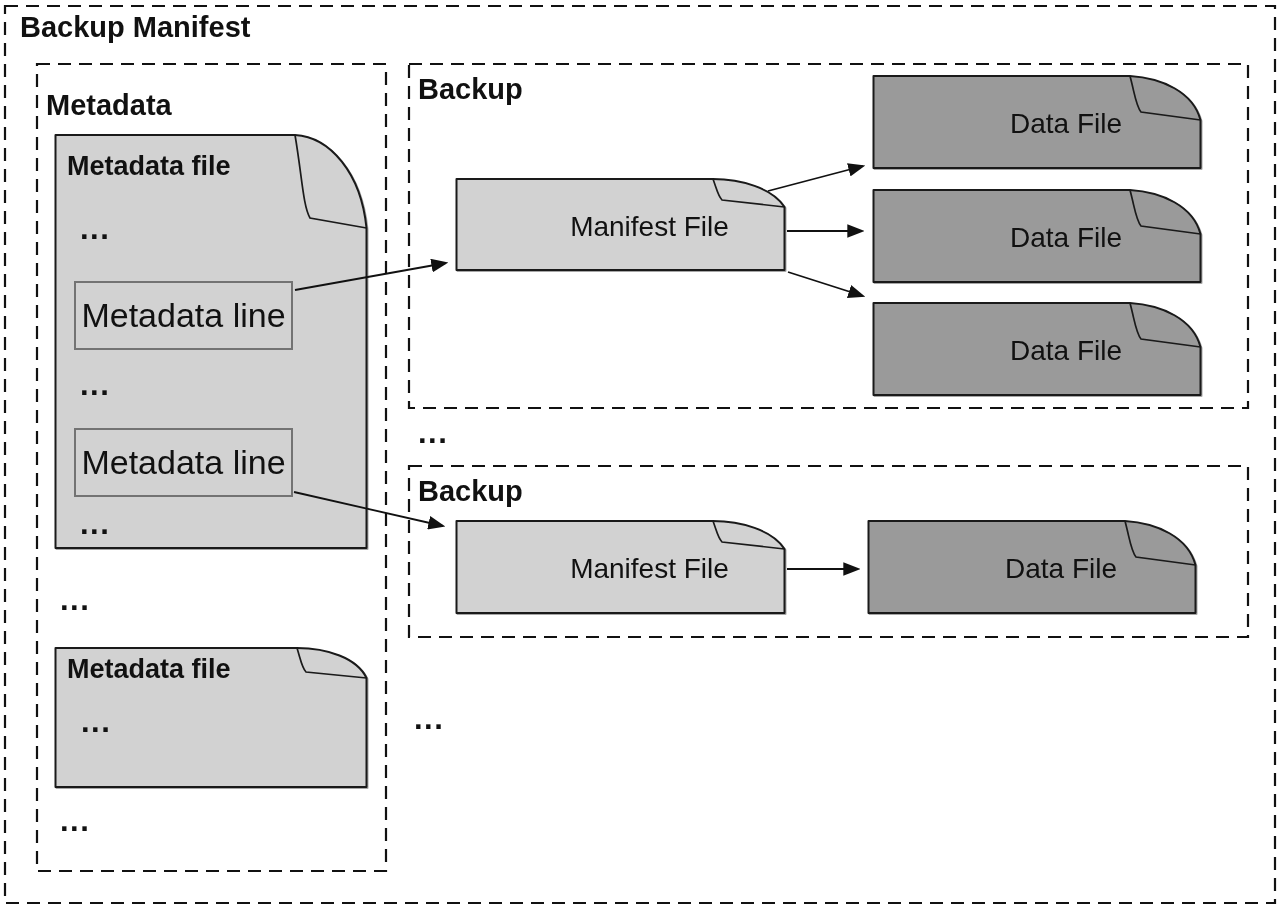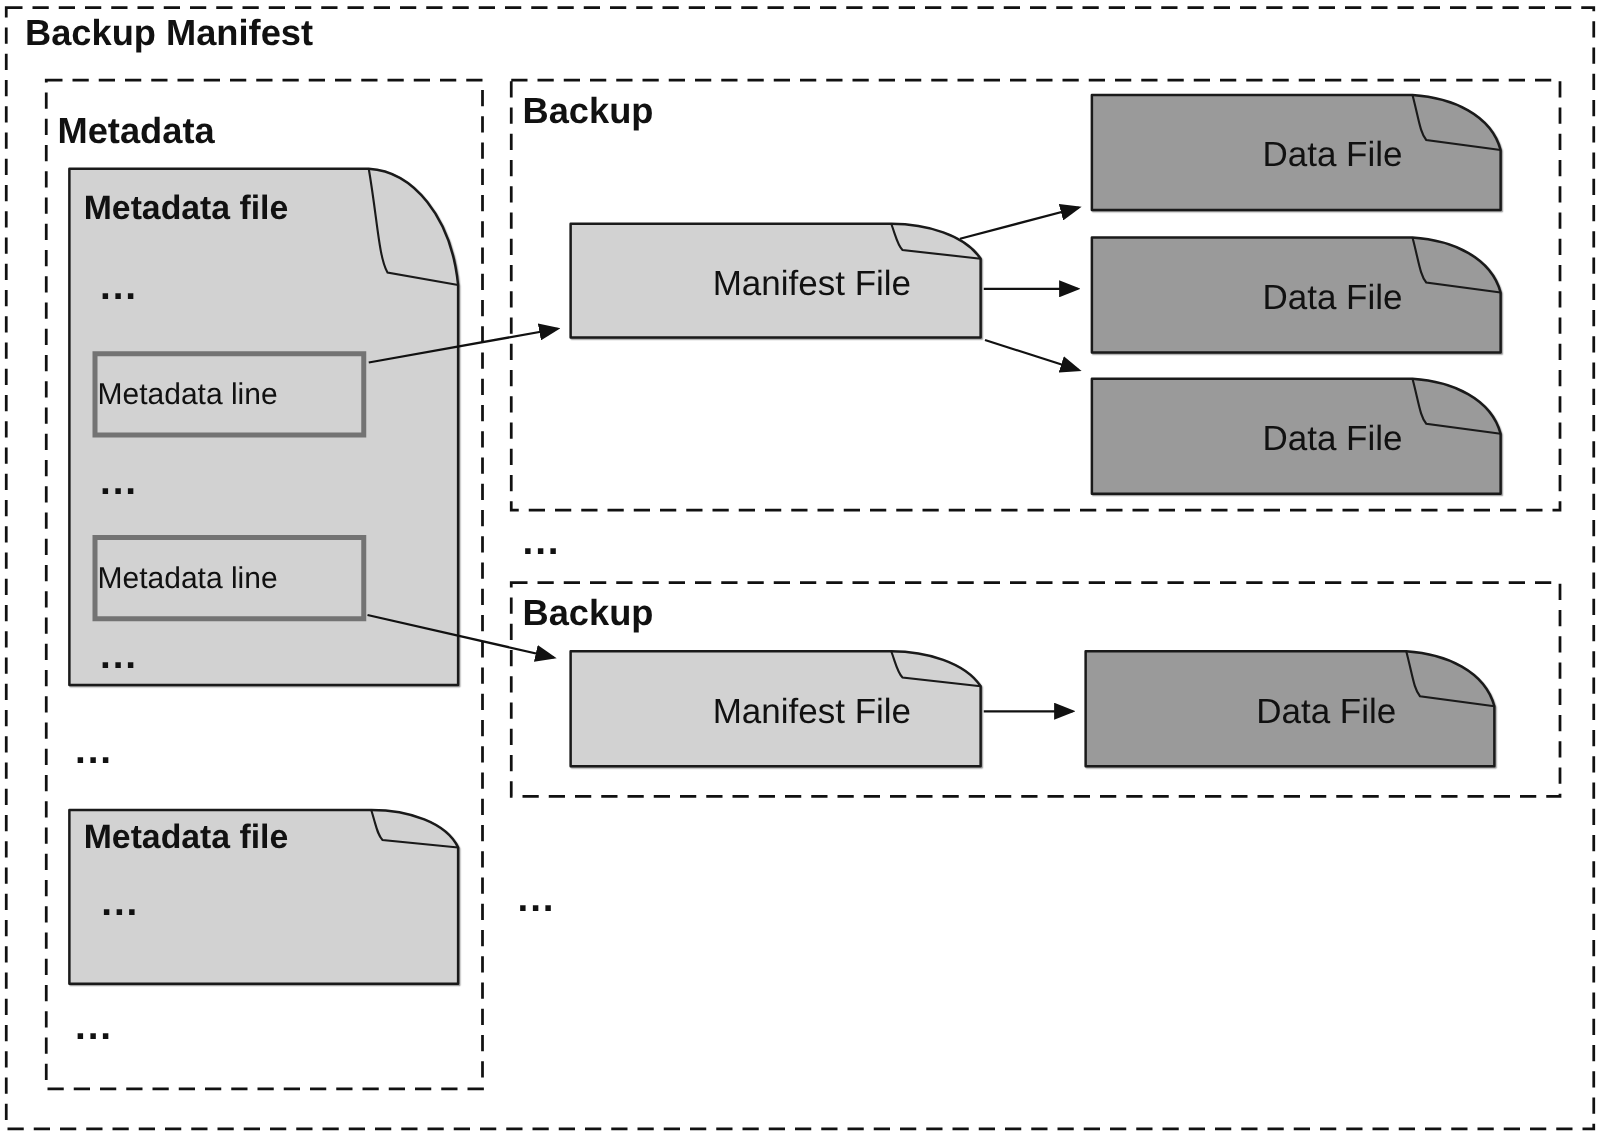--- a/index.html
+++ b/index.html
@@ -13,22 +13,22 @@
   .sec-label{position:absolute;z-index:4;font-weight:bold;font-size:29px;line-height:1.1;white-space:nowrap;}
   .doc{position:absolute;z-index:3;}
   .doc > svg{position:absolute;left:0;top:0;width:100%;height:100%;overflow:visible;
     filter:drop-shadow(1.5px 1.5px 0 rgba(0,0,0,0.35));}
   .doc path.body{fill:#d2d2d2;stroke:#1a1a1a;stroke-width:2;stroke-linejoin:round;}
   .doc.dark path.body{fill:#9a9a9a;}
   .doc path.fold{fill:none;stroke:#1a1a1a;stroke-width:1.7;}
   .doc-title{position:absolute;font-weight:bold;font-size:27px;line-height:1.15;white-space:nowrap;z-index:4;}
   .doc-center-label{position:absolute;left:0;top:0;width:100%;height:100%;display:flex;
     align-items:center;justify-content:center;font-size:28px;z-index:4;padding-top:4px;box-sizing:border-box;margin-left:29px;}
-  .inner-box{position:absolute;border:4px solid #737373;display:flex;align-items:center;justify-content:flex-start;
-    font-size:24px;z-index:4;box-sizing:border-box;}
+  .inner-box{position:absolute;border:2px solid #737373;display:flex;align-items:center;justify-content:center;
+    font-size:34px;z-index:4;box-sizing:border-box;}
   .dots{position:absolute;font-weight:bold;font-size:31px;line-height:1;letter-spacing:1.5px;z-index:4;white-space:nowrap;}
 </style>
 </head>
 <body>
 
 <div class="canvas">
 
   <svg class="overlay" viewBox="0 0 1280 909">
     <defs>
       <marker id="arrow" viewBox="0 0 10 8" refX="8.6" refY="4" markerWidth="9.5" markerHeight="7.6" orient="auto">

